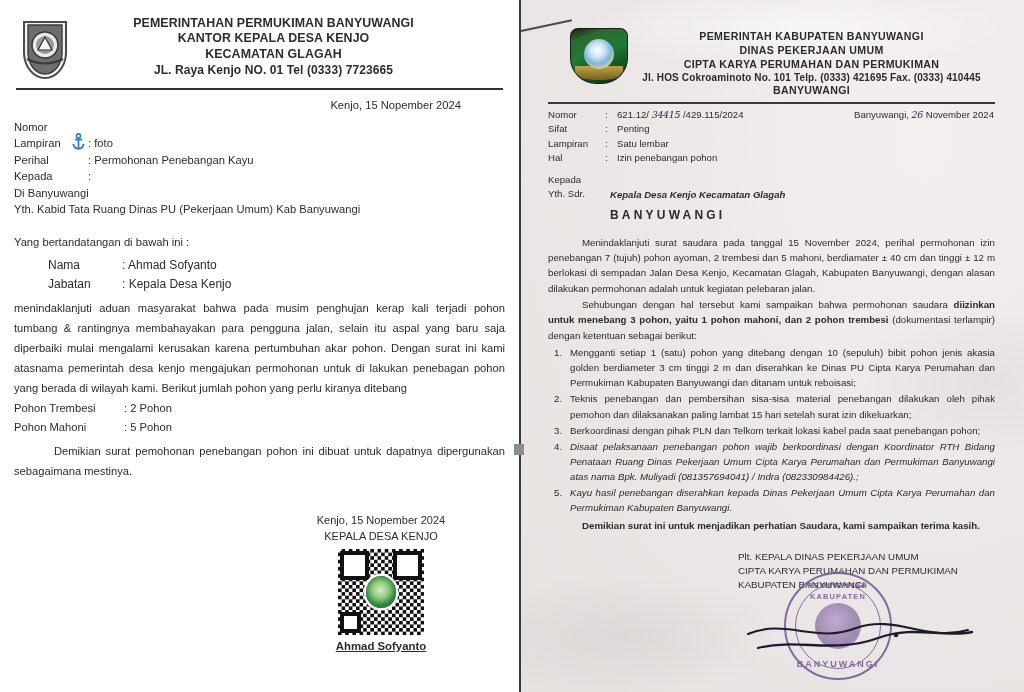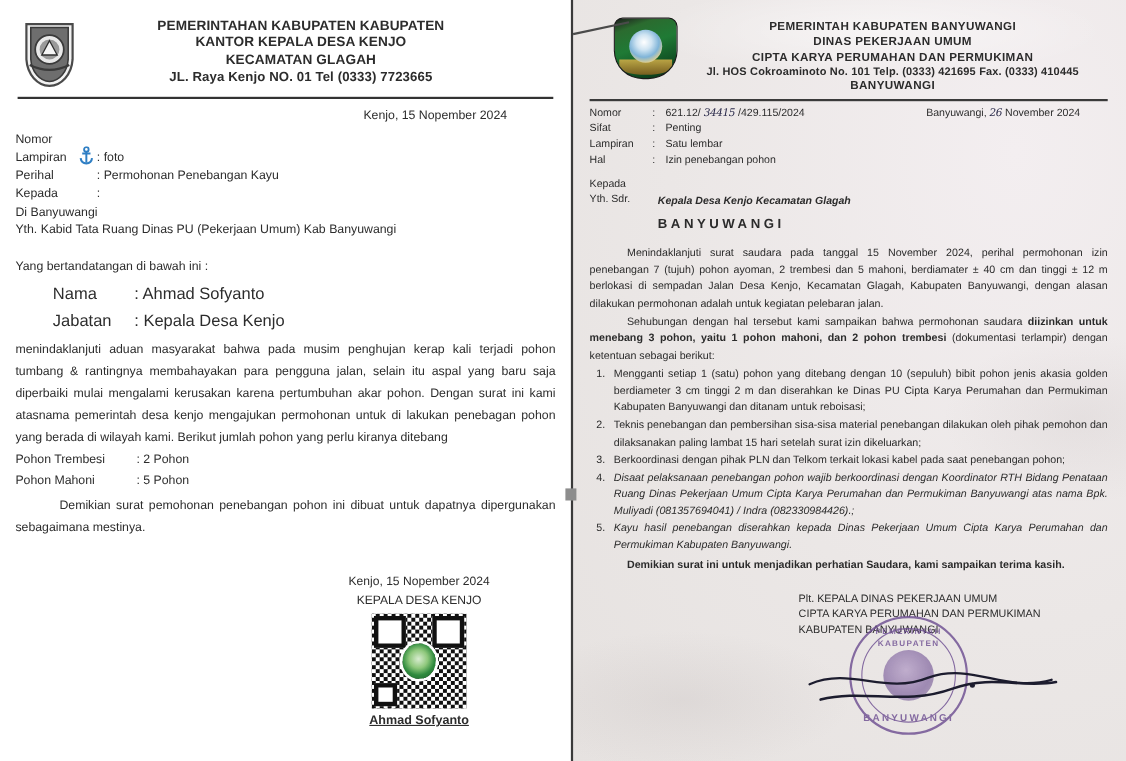--- a/index.html
+++ b/index.html
@@ -61,21 +61,21 @@
     left: 57px; top: 14px;
     width: 15px; height: 17px;
     color: #2f7fc4;
     line-height: 1;
     font-size: 16px;
   }
   .addr { font-size: 11.2px; line-height: 1.47; margin-top: 0px; }
   .blk-gap { height: 16px; }
   .para { font-size: 11.2px; line-height: 1.55; }
   .sig-open { margin-bottom: 5px; }
-  .sig-label { display: flex; font-size: 15px; line-height: 1.6; padding-left: 34px; }
+  .sig-label { display: flex; font-size: 12px; line-height: 1.6; padding-left: 34px; }
   .sig-k { width: 74px; flex: 0 0 74px; }
   .body-just { text-align: justify; margin-top: 5px; line-height: 1.78; font-size: 11.2px; }
   .tree-row { display: flex; font-size: 11.2px; line-height: 1.72; }
   .tree-k { width: 110px; flex: 0 0 110px; }
   .closing { text-align: justify; text-indent: 40px; line-height: 1.78; font-size: 11.2px; margin-top: 4px; }
 
   .sign-block {
     margin-top: 30px;
     text-align: center;
     width: 216px;
@@ -143,21 +143,21 @@
     z-index: 21;
   }
 
   
   .doc-right {
     position: relative;
     width: 505px; height: 692px;
     background:
       radial-gradient(ellipse at 80% 20%, #f3eef0 0%, #ebe7e6 55%, #e6e2e0 100%);
     color: #2b2b2b;
-    padding: 0;
+    padding: 12px;
     overflow: hidden;
   }
   .scan-noise {
     position: absolute; inset: 0;
     background:
       radial-gradient(ellipse 220px 90px at 20% 92%, rgba(150,140,140,0.13), transparent 70%),
       radial-gradient(ellipse 180px 110px at 92% 55%, rgba(160,150,150,0.12), transparent 70%),
       radial-gradient(ellipse 300px 60px at 55% 4%, rgba(255,255,255,0.5), transparent 70%);
     pointer-events: none;
   }
@@ -320,21 +320,21 @@
         <svg viewBox="0 0 62 66" width="62" height="66" aria-hidden="true">
           <path d="M10 8 h42 v32 a21 26 0 0 1 -21 24 a21 26 0 0 1 -21 -24 z" fill="#f2f2f2" stroke="#4a4a4a" stroke-width="2"></path>
           <path d="M14 11 h34 v29 a17 22 0 0 1 -17 20 a17 22 0 0 1 -17 -20 z" fill="#6e6e6e" stroke="#3a3a3a" stroke-width="1.4"></path>
           <circle cx="31" cy="31" r="13" fill="#e9e9e9" stroke="#3a3a3a" stroke-width="1.6"></circle>
           <circle cx="31" cy="31" r="9" fill="#9a9a9a"></circle>
           <path d="M31 23 L38 36 H24 Z" fill="#f5f5f5" stroke="#2f2f2f" stroke-width="1.2"></path>
           <path d="M13 45 q18 9 36 0" fill="none" stroke="#3a3a3a" stroke-width="2"></path>
         </svg>
       </div>
       <div class="kop-title">
-        <div>PEMERINTAHAN KABUPATEN KABUPATEN</div>
+        <div>PEMERINTAHAN PERMUKIMAN BANYUWANGI</div>
         <div>KANTOR KEPALA DESA KENJO</div>
         <div>KECAMATAN GLAGAH</div>
         <div class="l4">JL. Raya Kenjo NO. 01 Tel (0333) 7723665</div>
       </div>
     </div>
 
     <div class="kop-rule"></div>
 
     <div class="date-line">Kenjo, 15 Nopember 2024</div>
 

